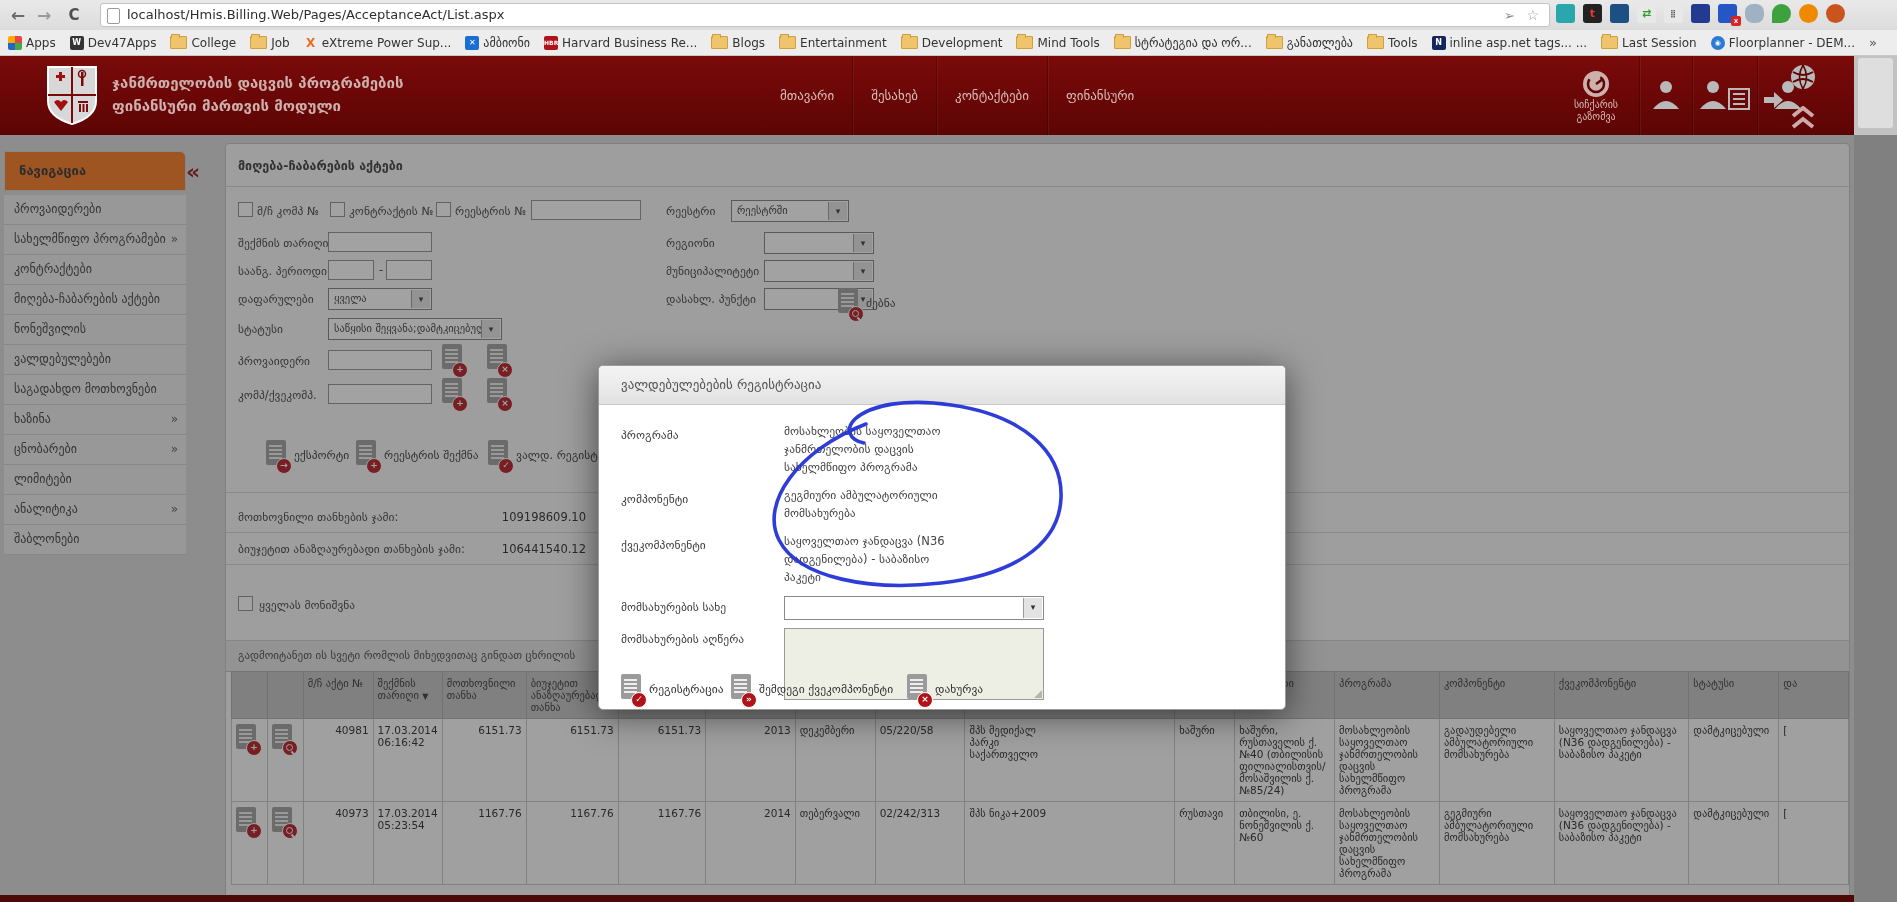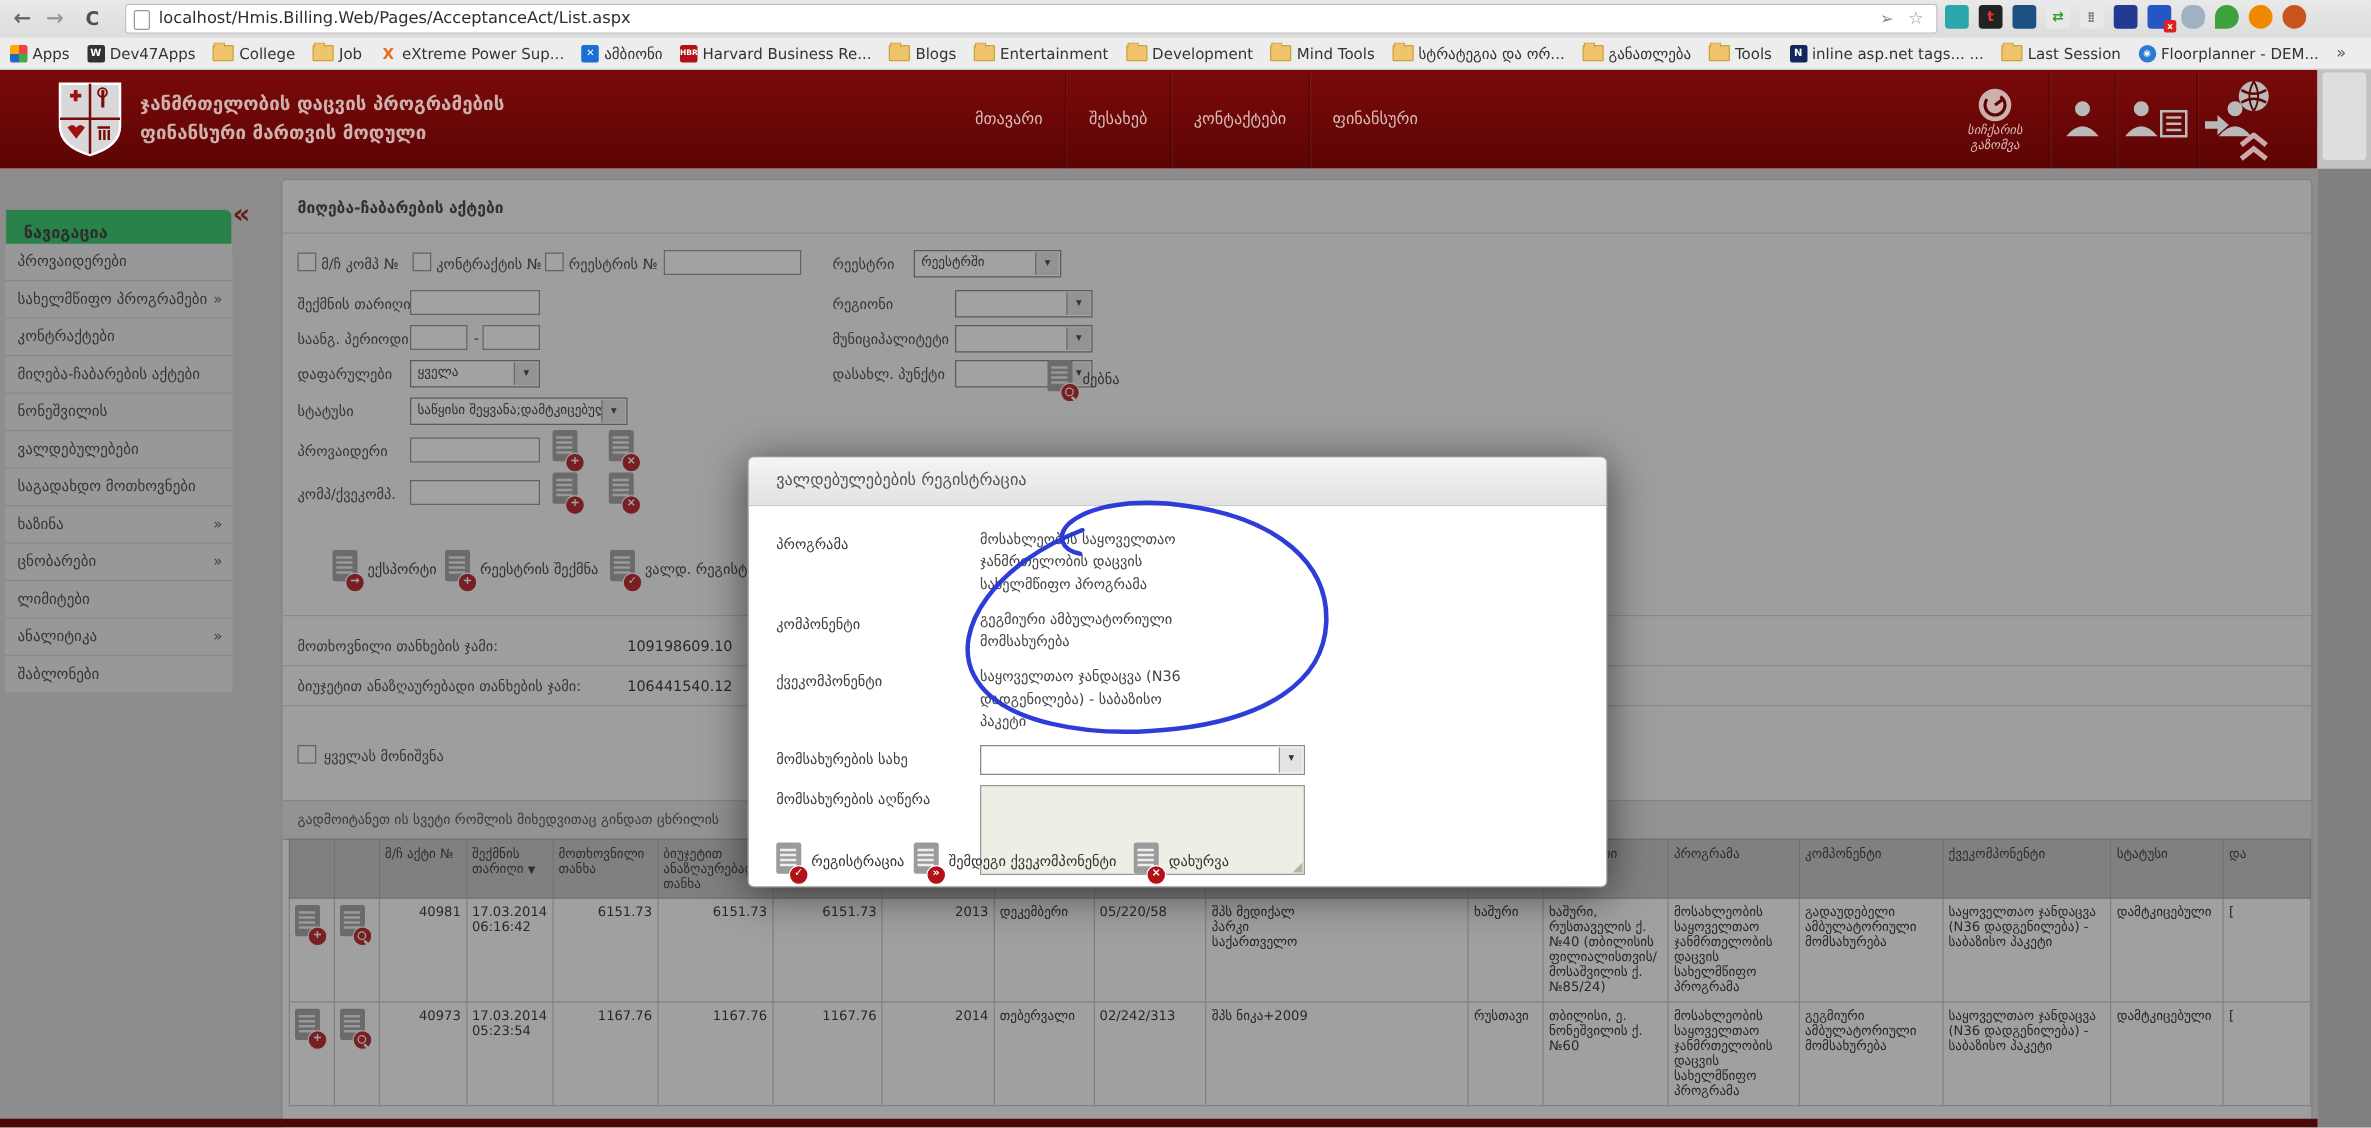--- a/index.html
+++ b/index.html
@@ -40,33 +40,33 @@
 
   
   .appheader{position:absolute;left:0;top:56px;width:1854px;height:79px;
      background:linear-gradient(#7a0a0a,#5d0404);}
   .apptitle{position:absolute;left:112px;top:16px;color:#cdb0ac;font-size:15px;font-weight:bold;line-height:23px;}
   .hmenu{position:absolute;left:762px;top:0;height:79px;display:flex;align-items:center;}
   .hmenu .mi{padding:0 18px;height:79px;line-height:79px;color:#d6bcb8;font-size:13px;
      border-left:1px solid rgba(0,0,0,.25);box-shadow:inset 1px 0 0 rgba(255,255,255,.06);}
   .hmenu .mi:first-child{border-left:none;box-shadow:none;}
   .hdr-right{position:absolute;right:44px;top:0;height:79px;display:flex;align-items:center;}
-  .speedbox{width:86px;text-align:center;color:#d6bcb8;font-size:10px;line-height:12px;font-style:italic;}
+  .speedbox{width:86px;text-align:center;color:#d6bcb8;font-size:10px;line-height:12px;}
   .hsep{width:1px;height:79px;background:rgba(0,0,0,.25);box-shadow:1px 0 0 rgba(255,255,255,.06);}
   .hicon{width:52px;text-align:center;}
   .globe{position:absolute;right:36px;top:6px;}
   .collapse-top{position:absolute;right:42px;top:52px;color:#cfa9a9;font-size:15px;letter-spacing:-2px;}
 
   
   .scrollstrip{position:absolute;left:1854px;top:56px;width:43px;height:846px;background:#c2c2c2;}
   .scrollthumb{position:absolute;left:4px;top:2px;width:35px;height:70px;background:#dedede;border-radius:3px;}
 
   
   .content{position:absolute;left:0;top:135px;width:1854px;height:767px;background:#d9d9d9;}
-  .sidehead{position:absolute;left:4px;top:32px;width:182px;height:40px;background:#22c55e;
+  .sidehead{position:absolute;left:4px;top:16px;width:182px;height:40px;background:#f97316;
      border:1px solid #cfcfcf;border-radius:0 6px 0 0;box-sizing:border-box;}
   .sidehead span{position:absolute;left:14px;top:11px;font-size:13px;font-weight:bold;color:#2b2b2b;}
   .collapse-btn{position:absolute;left:186px;top:24px;color:#8a1010;font-size:22px;font-weight:bold;}
   .sidelist{position:absolute;left:4px;top:60px;width:182px;}
   .sitem{height:29px;line-height:29px;background:#ededed;border-bottom:1px solid #cfcfcf;
      font-size:12px;color:#3a3a3a;padding:0 10px;position:relative;}
   .sitem .exp{position:absolute;right:8px;top:0;color:#555;}
 
   .main{position:absolute;left:225px;top:8px;width:1623px;height:759px;background:#f7f7f7;
      border:1px solid #c2c2c2;border-radius:4px 4px 0 0;overflow:hidden;}

